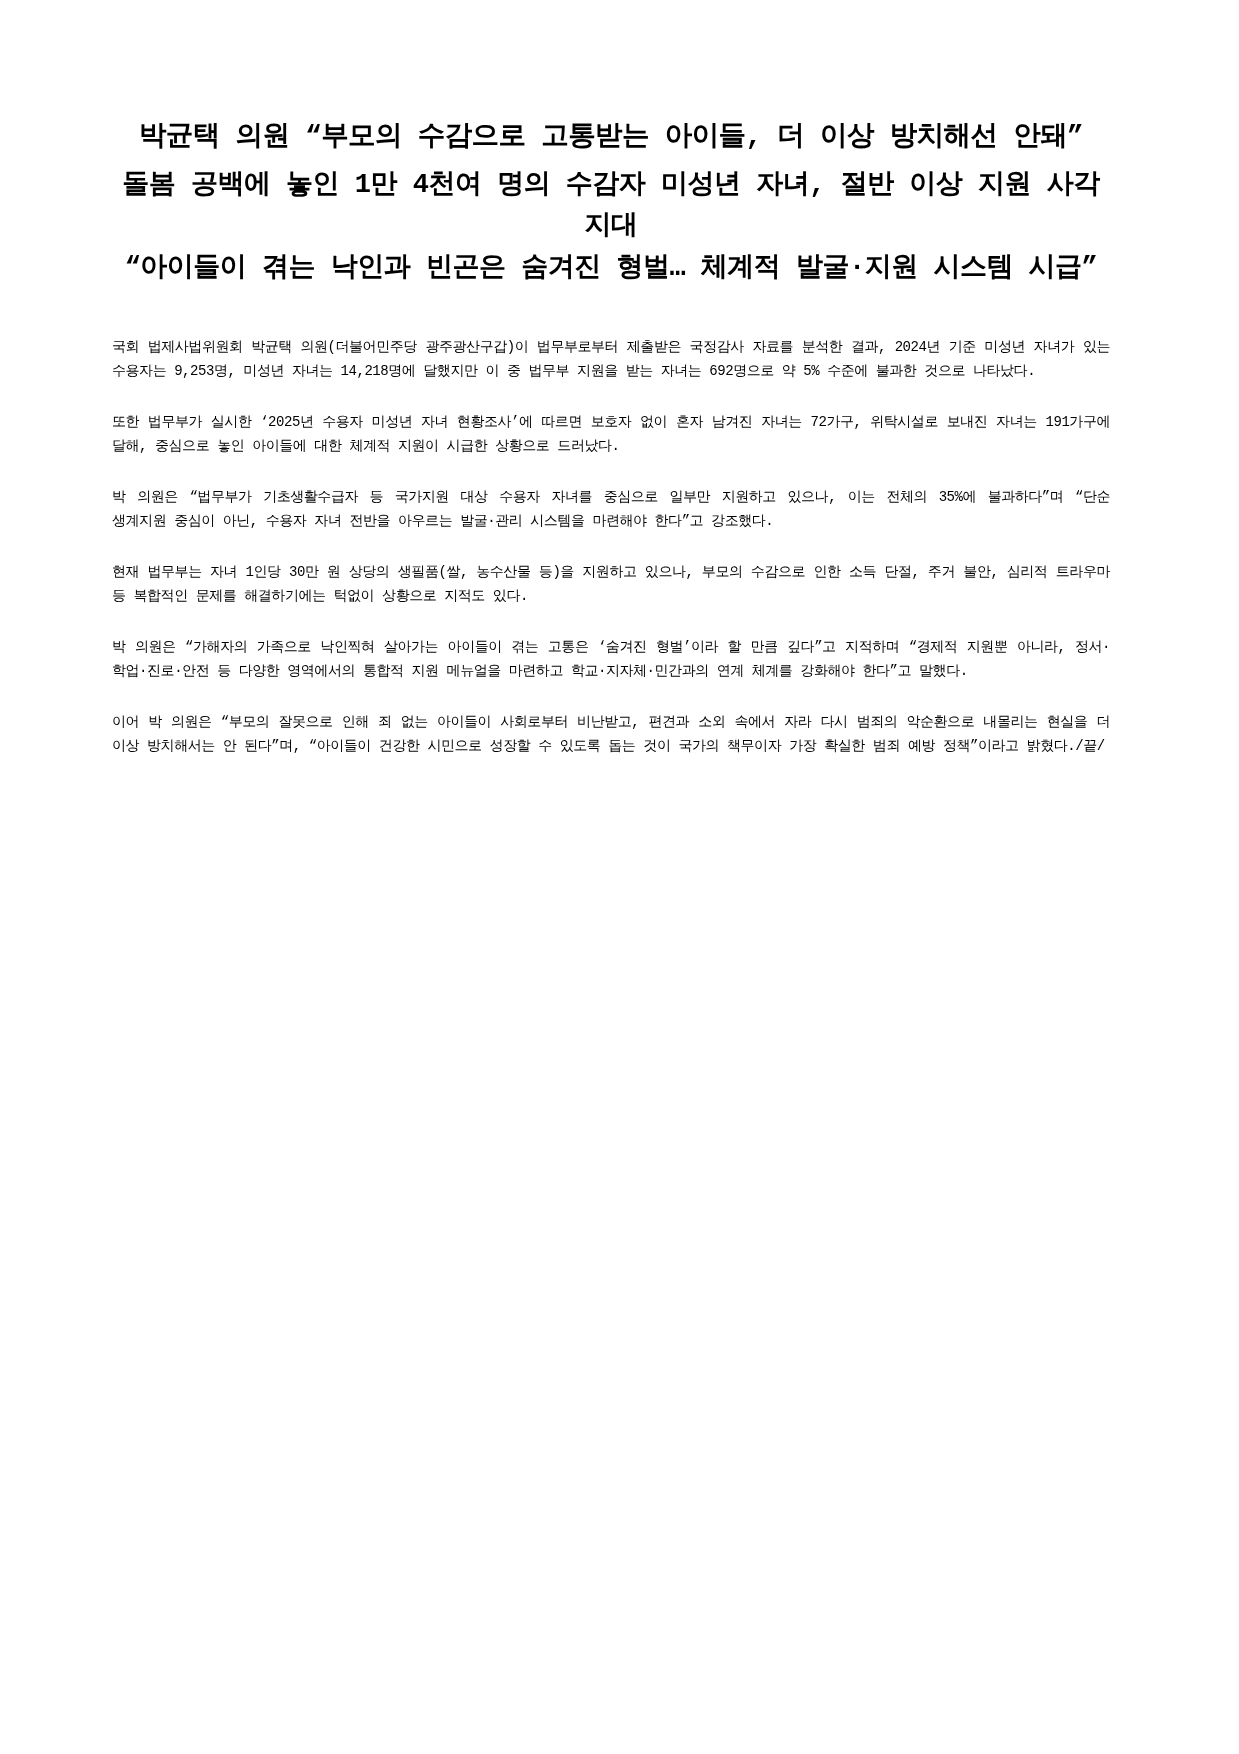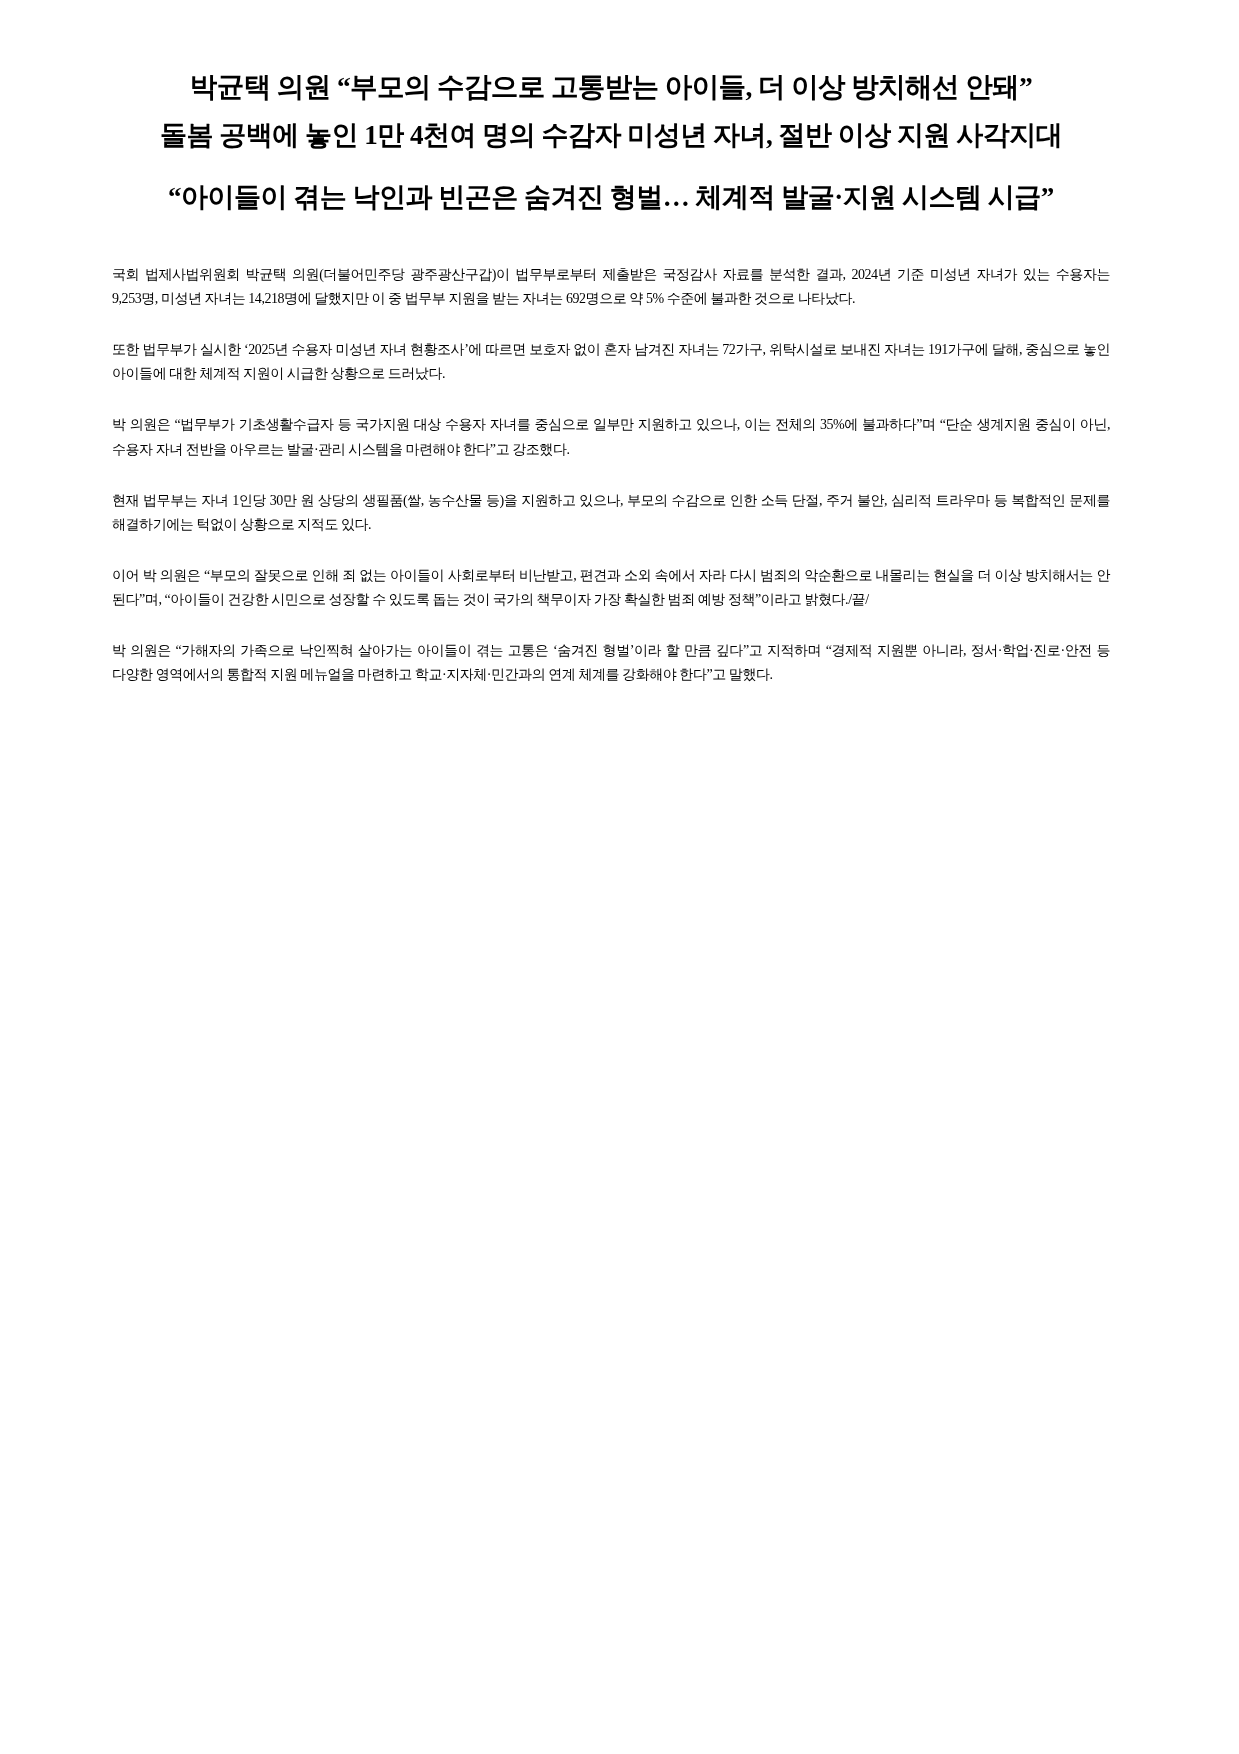--- a/index.html
+++ b/index.html
@@ -11,43 +11,44 @@
     width: 1239px;
     height: 1754px;
     font-family: "Liberation Serif", "DejaVu Serif", serif;
     color: #000000;
     -webkit-font-smoothing: antialiased;
   }
   .page {
     box-sizing: border-box;
     width: 1222px;
     height: 1754px;
-    padding: 68px 112px 0 112px;
+    padding: 118px 112px 0 112px;
     position: relative;
+    font-family: Liberation Mono, monospace;
   }
   .header {
     text-align: center;
     margin-bottom: 46px;
   }
   .headline {
     font-size: 27.5px;
     font-weight: bold;
     letter-spacing: -0.6px;
     line-height: 1.35;
     margin: 0 0 10px 0;
   }
   .subhead {
     font-size: 27px;
     font-weight: bold;
     letter-spacing: -0.5px;
     line-height: 1.5;
     margin: 0;
   }
   .subhead + .subhead {
-    margin-top: 21px;
+    margin-top: 2px;
   }
   .body-text p {
     font-size: 14px;
     line-height: 1.72;
     letter-spacing: -0.45px;
     text-align: justify;
     text-justify: inter-character;
     margin: 0 0 27px 0;
     word-break: keep-all;
   }
@@ -64,17 +65,17 @@
     <h1 class="headline">박균택 의원 “부모의 수감으로 고통받는 아이들, 더 이상 방치해선 안돼”</h1>
     <h2 class="subhead">돌봄 공백에 놓인 1만 4천여 명의 수감자 미성년 자녀, 절반 이상 지원 사각지대</h2>
     <h2 class="subhead">“아이들이 겪는 낙인과 빈곤은 숨겨진 형벌… 체계적 발굴·지원 시스템 시급”</h2>
   </div>
 
   <div class="body-text">
     <p>국회 법제사법위원회 박균택 의원(더불어민주당 광주광산구갑)이 법무부로부터 제출받은 국정감사 자료를 분석한 결과, 2024년 기준 미성년 자녀가 있는 수용자는 9,253명, 미성년 자녀는 14,218명에 달했지만 이 중 법무부 지원을 받는 자녀는 692명으로 약 5% 수준에 불과한 것으로 나타났다.</p>
     <p>또한 법무부가 실시한 ‘2025년 수용자 미성년 자녀 현황조사’에 따르면 보호자 없이 혼자 남겨진 자녀는 72가구, 위탁시설로 보내진 자녀는 191가구에 달해, 중심으로 놓인 아이들에 대한 체계적 지원이 시급한 상황으로 드러났다.</p>
     <p>박 의원은 “법무부가 기초생활수급자 등 국가지원 대상 수용자 자녀를 중심으로 일부만 지원하고 있으나, 이는 전체의 35%에 불과하다”며 “단순 생계지원 중심이 아닌, 수용자 자녀 전반을 아우르는 발굴·관리 시스템을 마련해야 한다”고 강조했다.</p>
     <p>현재 법무부는 자녀 1인당 30만 원 상당의 생필품(쌀, 농수산물 등)을 지원하고 있으나, 부모의 수감으로 인한 소득 단절, 주거 불안, 심리적 트라우마 등 복합적인 문제를 해결하기에는 턱없이 상황으로 지적도 있다.</p>
+    <p>박 의원은 “가해자의 가족으로 낙인찍혀 살아가는 아이들이 겪는 고통은 ‘숨겨진 형벌’이라 할 만큼 깊다”고 지적하며 “경제적 지원뿐 아니라, 정서·학업·진로·안전 등 다양한 영역에서의 통합적 지원 메뉴얼을 마련하고 학교·지자체·민간과의 연계 체계를 강화해야 한다”고 말했다.</p>
     <p>이어 박 의원은 “부모의 잘못으로 인해 죄 없는 아이들이 사회로부터 비난받고, 편견과 소외 속에서 자라 다시 범죄의 악순환으로 내몰리는 현실을 더 이상 방치해서는 안 된다”며, “아이들이 건강한 시민으로 성장할 수 있도록 돕는 것이 국가의 책무이자 가장 확실한 범죄 예방 정책”이라고 밝혔다./끝/</p>
-    <p>박 의원은 “가해자의 가족으로 낙인찍혀 살아가는 아이들이 겪는 고통은 ‘숨겨진 형벌’이라 할 만큼 깊다”고 지적하며 “경제적 지원뿐 아니라, 정서·학업·진로·안전 등 다양한 영역에서의 통합적 지원 메뉴얼을 마련하고 학교·지자체·민간과의 연계 체계를 강화해야 한다”고 말했다.</p>
   </div>
 
 </div>
 
 </body></html>

